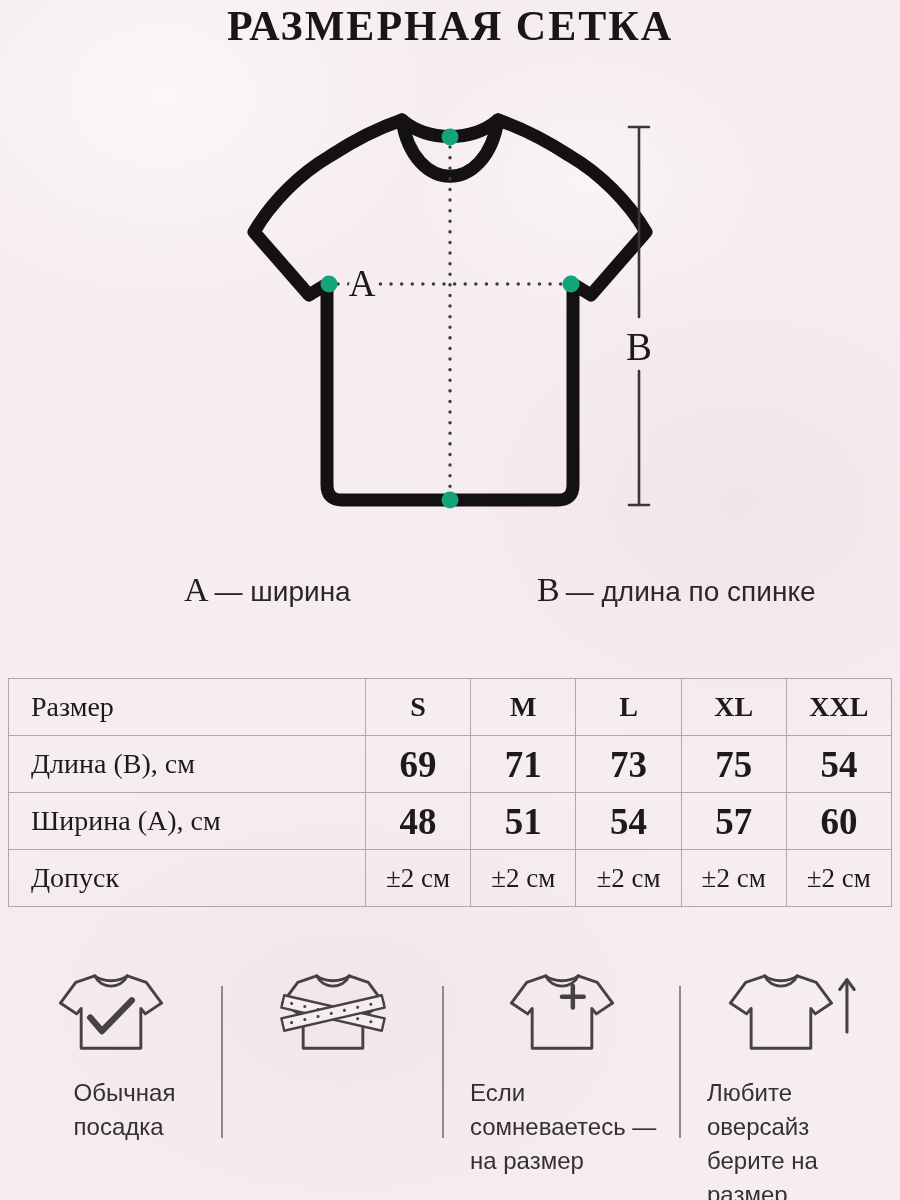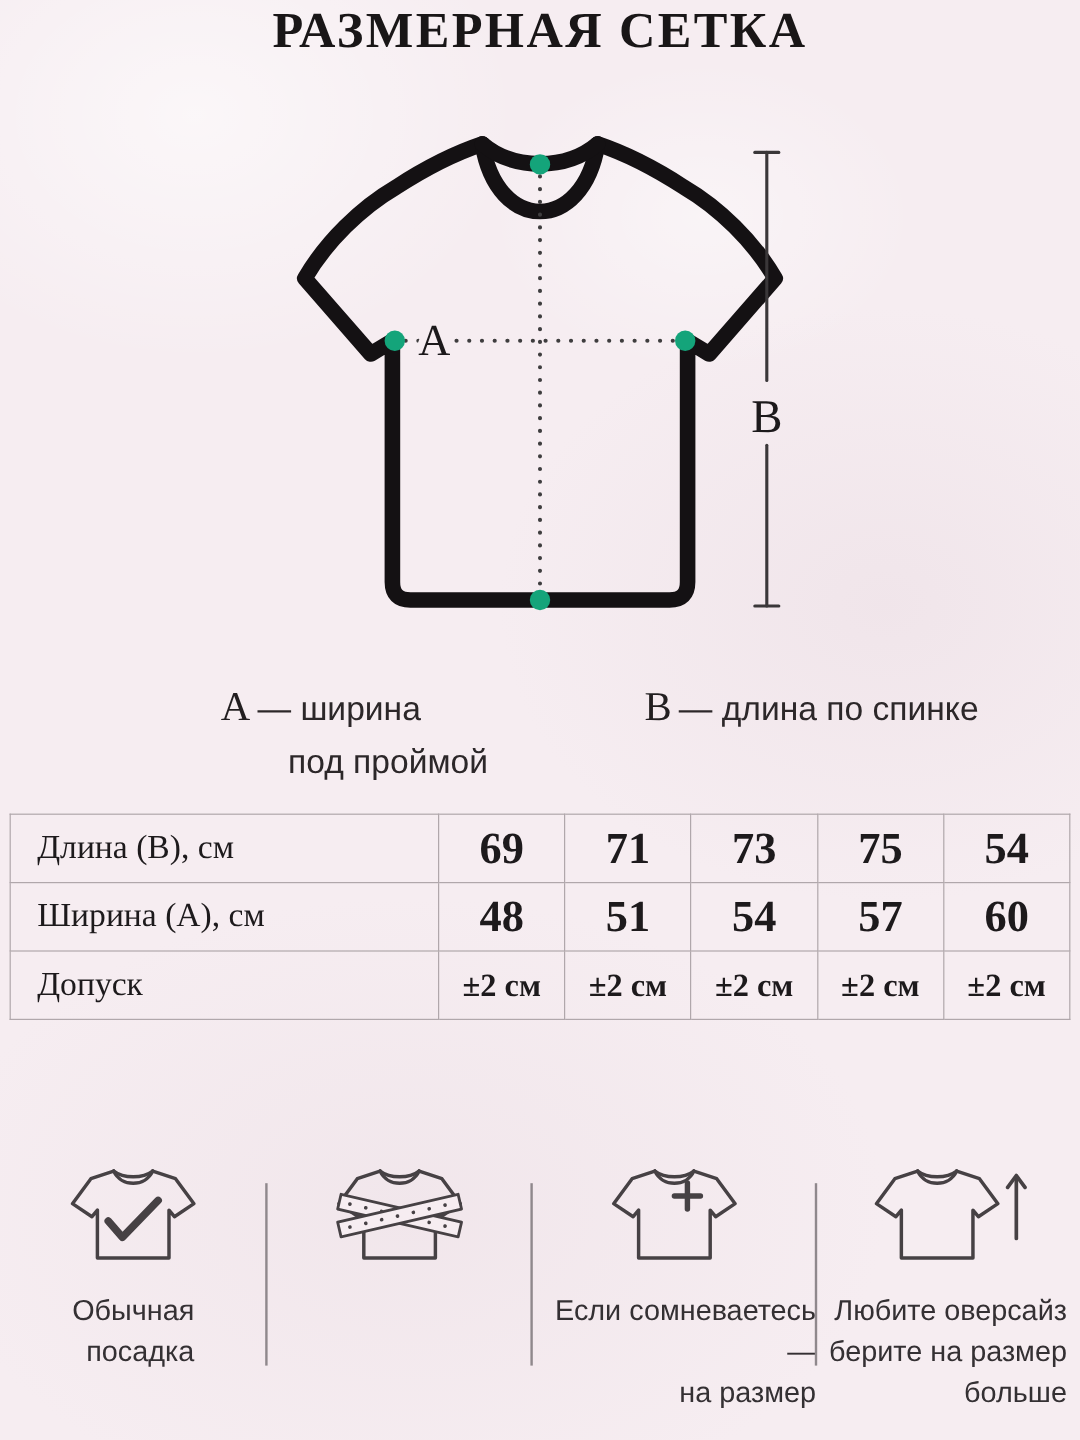--- a/index.html
+++ b/index.html
@@ -39,29 +39,29 @@
     font-family:"Liberation Serif", serif;
   }
   .size-table td{
     border:1px solid #b0a7ab;
     height:54px; text-align:center; vertical-align:middle;
     font-size:28px; color:#1d1a1c;
   }
   .size-table td.col-label{ width:333px; text-align:left; padding-left:22px; }
   .size-table td.size-cell{ font-weight:700; }
   .size-table td.num-cell{ font-weight:700; font-size:37px; }
-  .size-table td.tol-cell{ font-weight:700; font-size:27px; }
+  .size-table td.tol-cell{ font-weight:400; font-size:27px; }
 
   .fit-guide{
     position:absolute; top:962px; left:0; width:900px;
     display:grid; grid-template-columns:222px 221px 237px 220px;
   }
   .fit-item{ display:flex; flex-direction:column; align-items:center; }
   .fit-icon{ height:102px; display:flex; align-items:center; justify-content:center; margin-bottom:12px; }
-  .fit-caption{ font-size:24px; line-height:34px; color:#343033; text-align:right; }
+  .fit-caption{ font-size:24px; line-height:34px; color:#343033; text-align:left;margin-left:27px; }
   .divider{
     position:absolute; width:2px; height:152px; top:986px;
     background:#8f888c;
   }
   .div-1{ left:221px; } .div-2{ left:442px; } .div-3{ left:679px; }
 </style>
 </head>
 <body>
 
 <div class="page">
@@ -101,29 +101,36 @@
       <line x1="414" y1="276" x2="414" y2="410"></line>
       <line x1="404" y1="32" x2="424" y2="32"></line>
       <line x1="404" y1="410" x2="424" y2="410"></line>
     </g>
     <text x="414" y="265" text-anchor="middle" font-family="Liberation Serif, serif" font-size="39" fill="#1c191b">В</text>
   </svg>
 
   <div class="legend">
     <div class="legend-a">
       <div><span class="serif-letter">А</span><span class="sans-part">— ширина</span></div>
-      <div class="line2">под проймой</div>
     </div>
     <div class="legend-b">
       <span class="serif-letter">В</span><span class="sans-part">— длина по спинке</span>
     </div>
   </div>
 
   <table class="size-table">
     <tbody>
+        <tr>
+      <td class="col-label">Размер</td>
+      <td class="size-cell">S</td>
+      <td class="size-cell">M</td>
+      <td class="size-cell">L</td>
+      <td class="size-cell">XL</td>
+      <td class="size-cell">XXL</td>
+    </tr>
     <tr>
       <td class="col-label">Длина (В), см</td>
       <td class="num-cell">69</td>
       <td class="num-cell">71</td>
       <td class="num-cell">73</td>
       <td class="num-cell">75</td>
       <td class="num-cell">54</td>
     </tr>
     <tr>
       <td class="col-label">Ширина (А), см</td>

